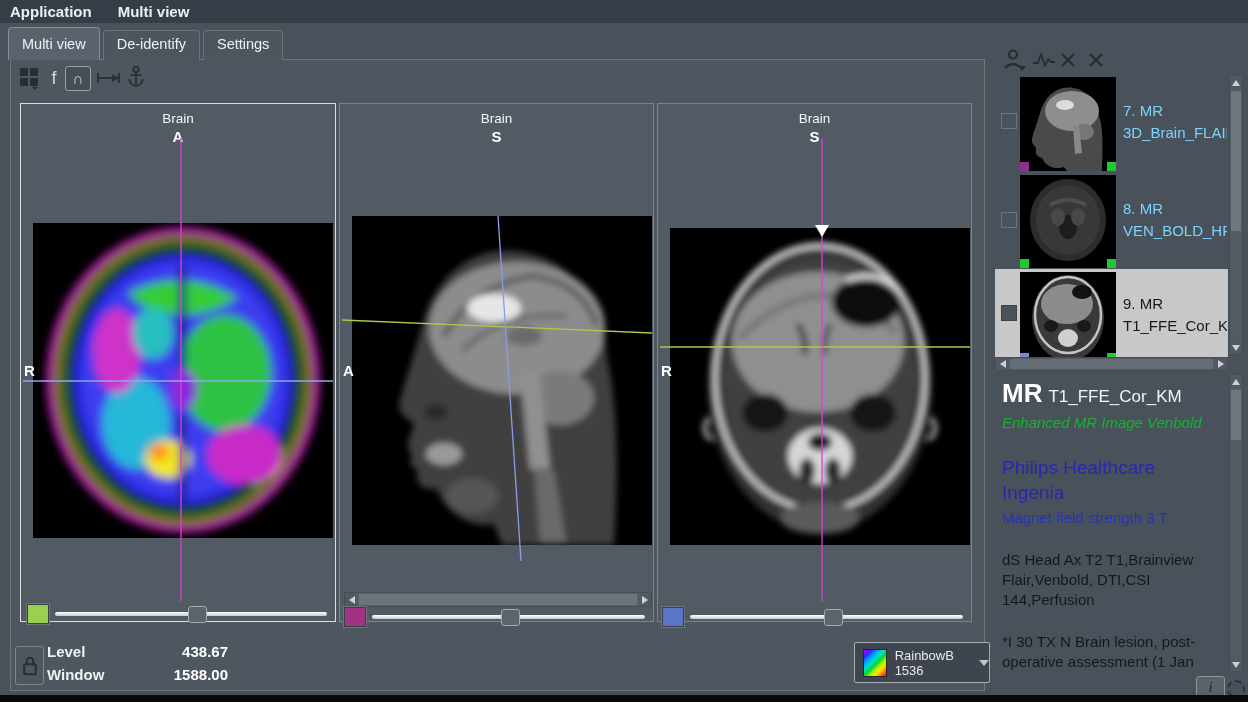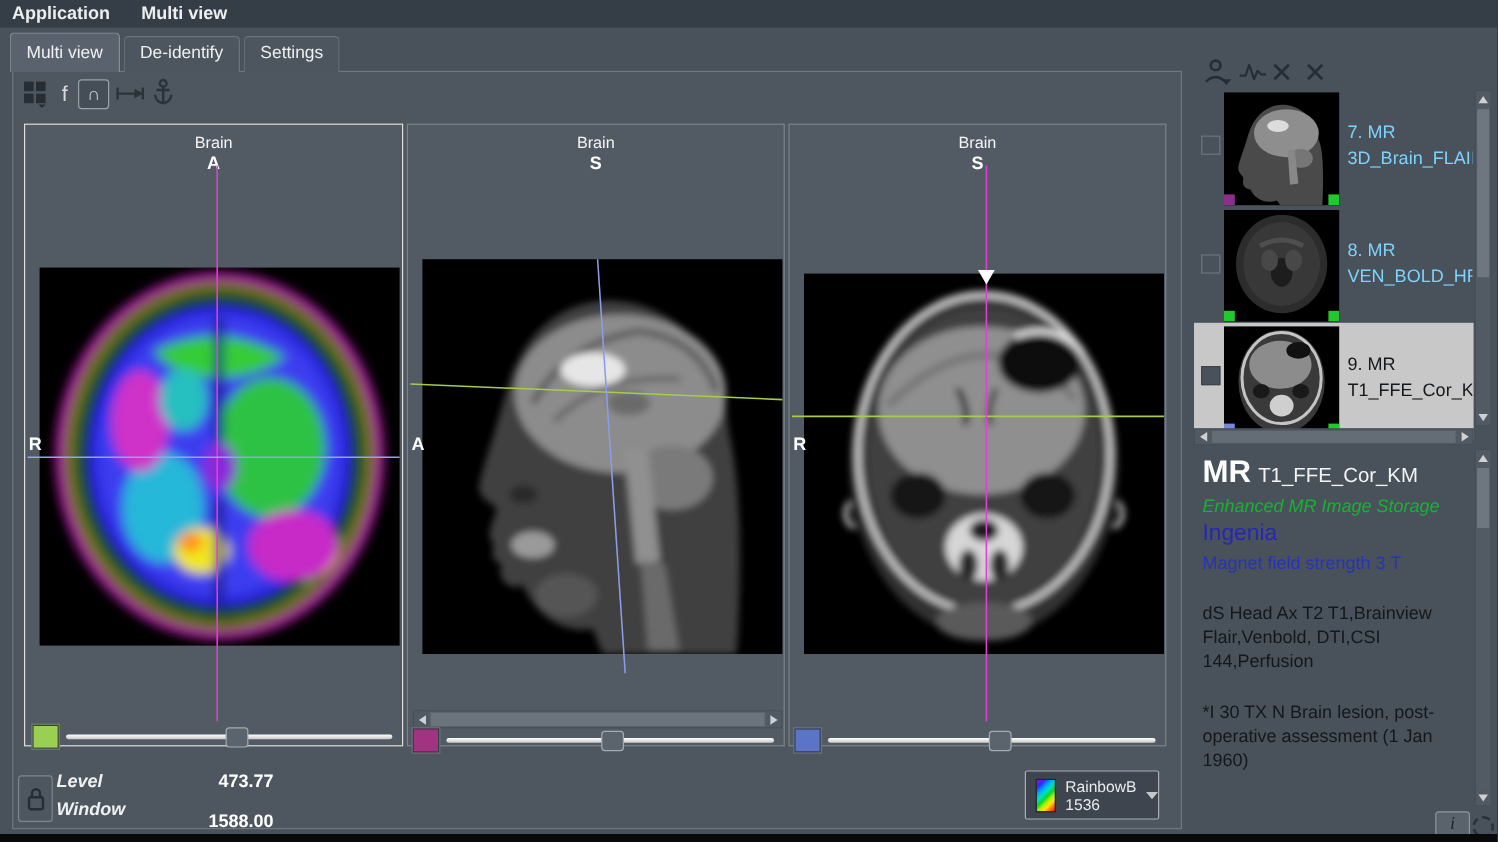--- a/index.html
+++ b/index.html
@@ -44,23 +44,23 @@
   .hs-btn{width:13px;background:#515a63;display:flex;align-items:center;justify-content:center;}
   .hs-track{flex:1;background:#6b747d;margin:1px;}
   .tri-l{width:0;height:0;border-style:solid;border-width:4px 6px 4px 0;border-color:transparent #cdd1d5 transparent transparent;}
   .tri-r{width:0;height:0;border-style:solid;border-width:4px 0 4px 6px;border-color:transparent transparent transparent #cdd1d5;}
   .tri-u{width:0;height:0;border-style:solid;border-width:0 4px 6px 4px;border-color:transparent transparent #cdd1d5 transparent;}
   .tri-d{width:0;height:0;border-style:solid;border-width:6px 4px 0 4px;border-color:#cdd1d5 transparent transparent transparent;}
 
   
   .lock-btn{position:absolute;left:15px;top:646px;width:27px;height:37px;border:1px solid #7d858d;
             border-radius:3px;background:#4e575f;display:flex;align-items:center;justify-content:center;}
-  .lw-label{position:absolute;font-size:15px;font-weight:600;color:#eff0f1;font-style:italic;}
+  .lw-label{position:absolute;font-size:15px;font-weight:600;color:#eff0f1;}
   .lw-value{position:absolute;width:90px;text-align:right;font-size:15px;font-weight:600;color:#ffffff;}
-  .cmap{position:absolute;left:854px;top:642px;width:112px;height:41px;background:#3e454e;
+  .cmap{position:absolute;left:854px;top:642px;width:136px;height:41px;background:#3e454e;
         border:1px solid #a7adb3;border-radius:2px;display:flex;align-items:center;box-sizing:border-box;}
   .cmap-swatch{width:26px;height:26px;margin-left:8px;border:1px solid #20262c;
         background:linear-gradient(135deg,#b400ff 0%,#2a2aff 16%,#00a8ff 30%,#00e0c0 42%,#00d830 54%,#baf000 66%,#ffe400 76%,#ff7a00 87%,#ff0030 100%);}
   .cmap-label{font-size:13px;color:#e9eaeb;margin-left:8px;}
   .cmap-caret{width:0;height:0;margin-left:8px;border-style:solid;border-width:6px 5px 0 5px;
         border-color:#c2c7cb transparent transparent transparent;}
 
   
   .series-row{position:absolute;left:995px;width:233px;height:97px;}
   .series-row.selected{background:#c8c8c8;}
@@ -275,23 +275,23 @@
     </div>
   </div>
 
   <div class="lock-btn">
     <svg width="20" height="24" viewBox="0 0 24 28">
       <rect x="5" y="12" width="14" height="12" rx="2" fill="none" stroke="#262d35" stroke-width="2.4"></rect>
       <path d="M8,12 V8 a4,4 0 0 1 8,0 V12" fill="none" stroke="#262d35" stroke-width="2.4"></path>
     </svg>
   </div>
   <div class="lw-label" style="left:47px;top:643px;">Level</div>
-  <div class="lw-value" style="left:138px;top:643px;">473.77</div>
+  <div class="lw-value" style="left:138px;top:643px;">438.67</div>
   <div class="lw-label" style="left:47px;top:666px;">Window</div>
-  <div class="lw-value" style="left:138px;top:666px;margin-top:10px;">1588.00</div>
+  <div class="lw-value" style="left:138px;top:666px;">1588.00</div>
 
   <div class="cmap">
     <div class="cmap-swatch"></div>
     <div class="cmap-label">RainbowB 1536</div>
     <div class="cmap-caret"></div>
   </div>
 
   <div class="abs" style="left:1003px;top:48px;">
     <svg width="27" height="24" viewBox="0 0 27 24">
       <circle cx="10" cy="6.5" r="4" fill="none" stroke="#262d35" stroke-width="2.2"></circle>
@@ -394,21 +394,22 @@
     <div class="hs-track" style="background:#646d76;"></div>
     <div class="hs-btn">
         <div class="tri-r"></div>
       </div>
   </div>
 
   <div class="meta">
     <div class="meta-line1">
       <span class="meta-mr">MR</span><span class="meta-series">T1_FFE_Cor_KM</span>
     </div>
-    <div class="meta-sop">Enhanced MR Image Storage</div>
+    <div class="meta-sop">Enhanced MR Image Venbold</div>
+    <div class="meta-manu">Philips Healthcare</div>
     <div class="meta-model">Ingenia</div>
     <div class="meta-field">Magnet field strength 3 T</div>
     <div class="meta-desc">dS Head Ax T2 T1,Brainview Flair,Venbold, DTI,CSI 144,Perfusion</div>
     <div class="meta-patient">*I 30 TX N Brain lesion, post-operative assessment (1 Jan 1960)</div>
 
   </div>
 
   <div class="vscroll" style="left:1229px;top:374px;height:298px;">
     <div class="vs-btn" style="top:0;">
         <div class="tri-u"></div>

